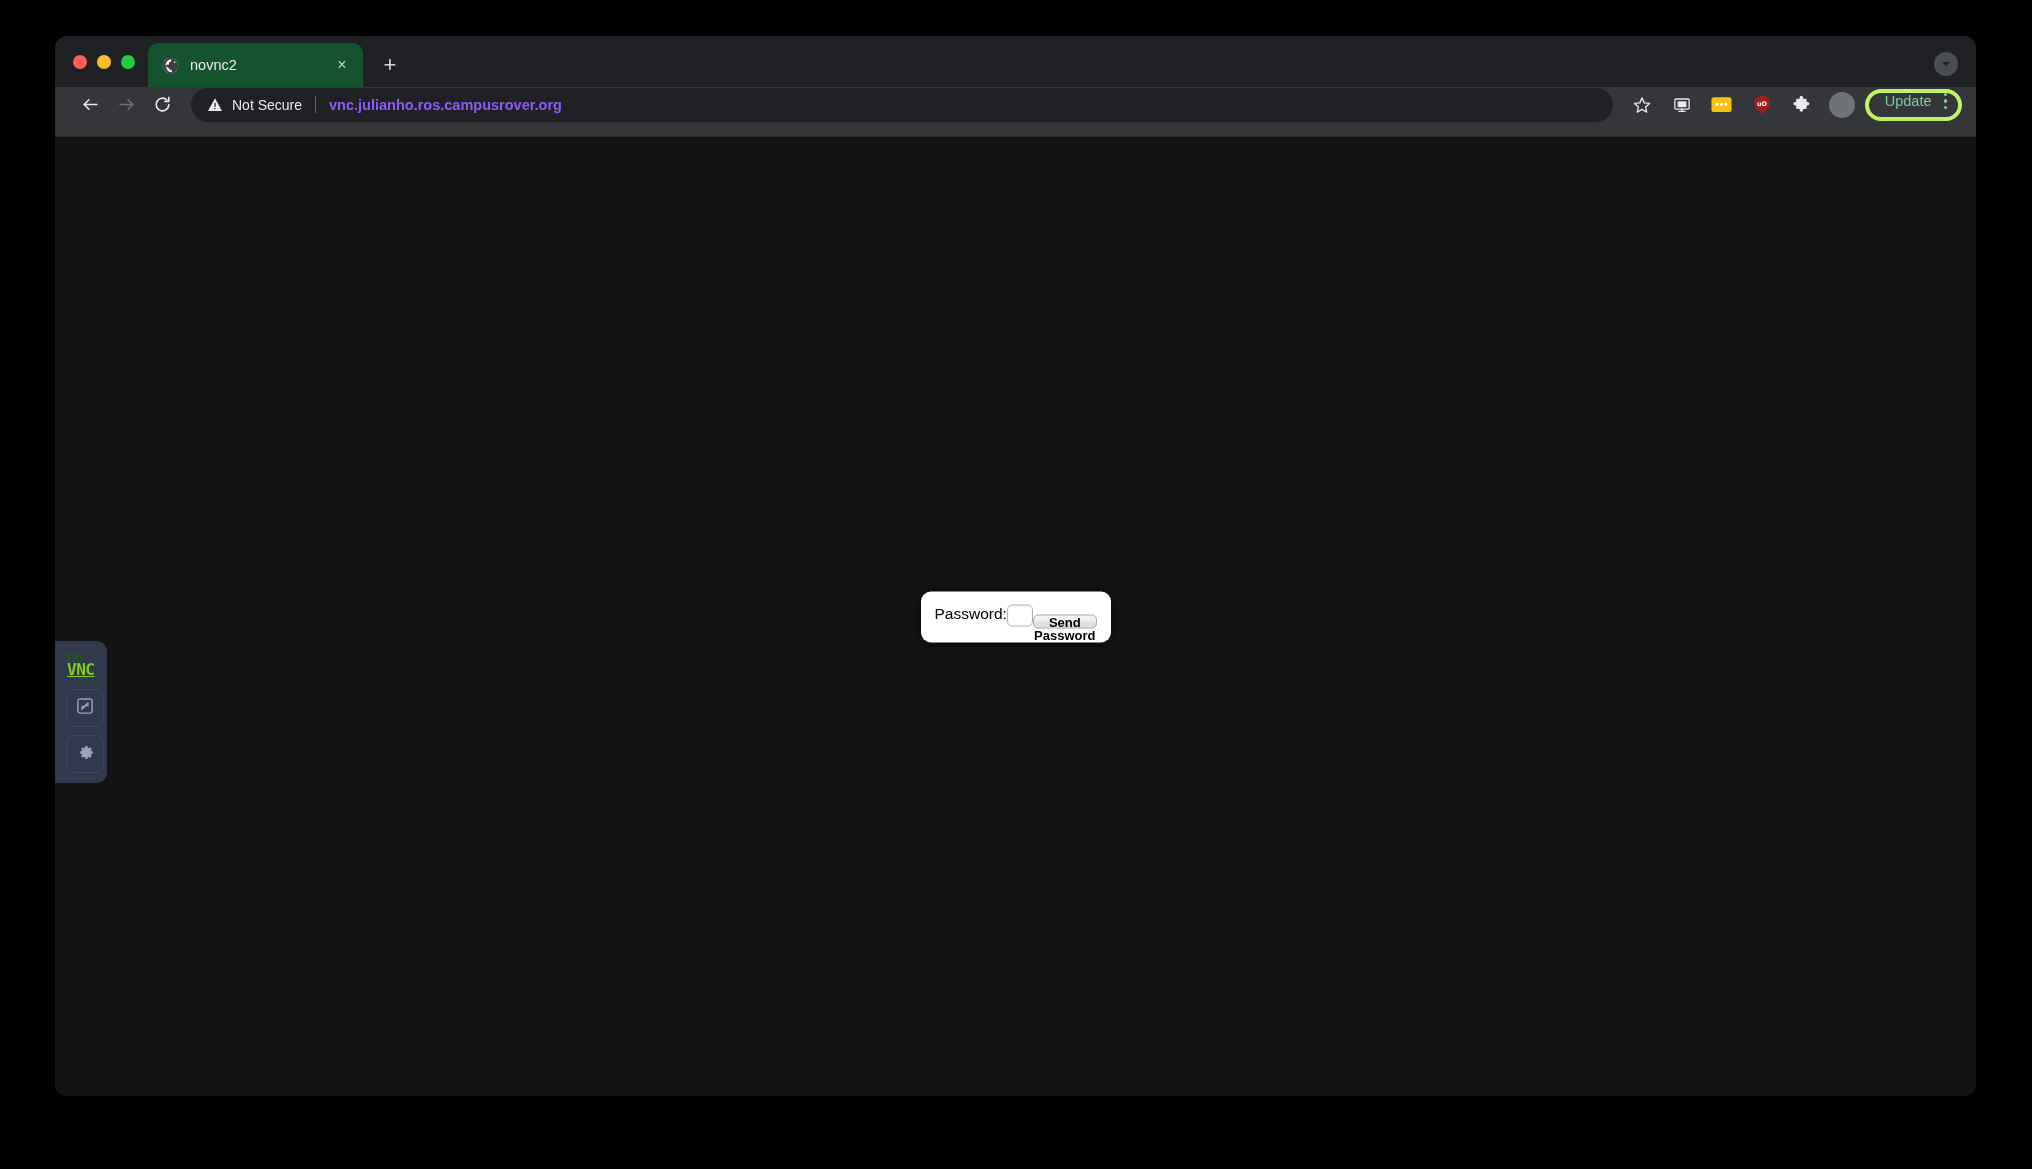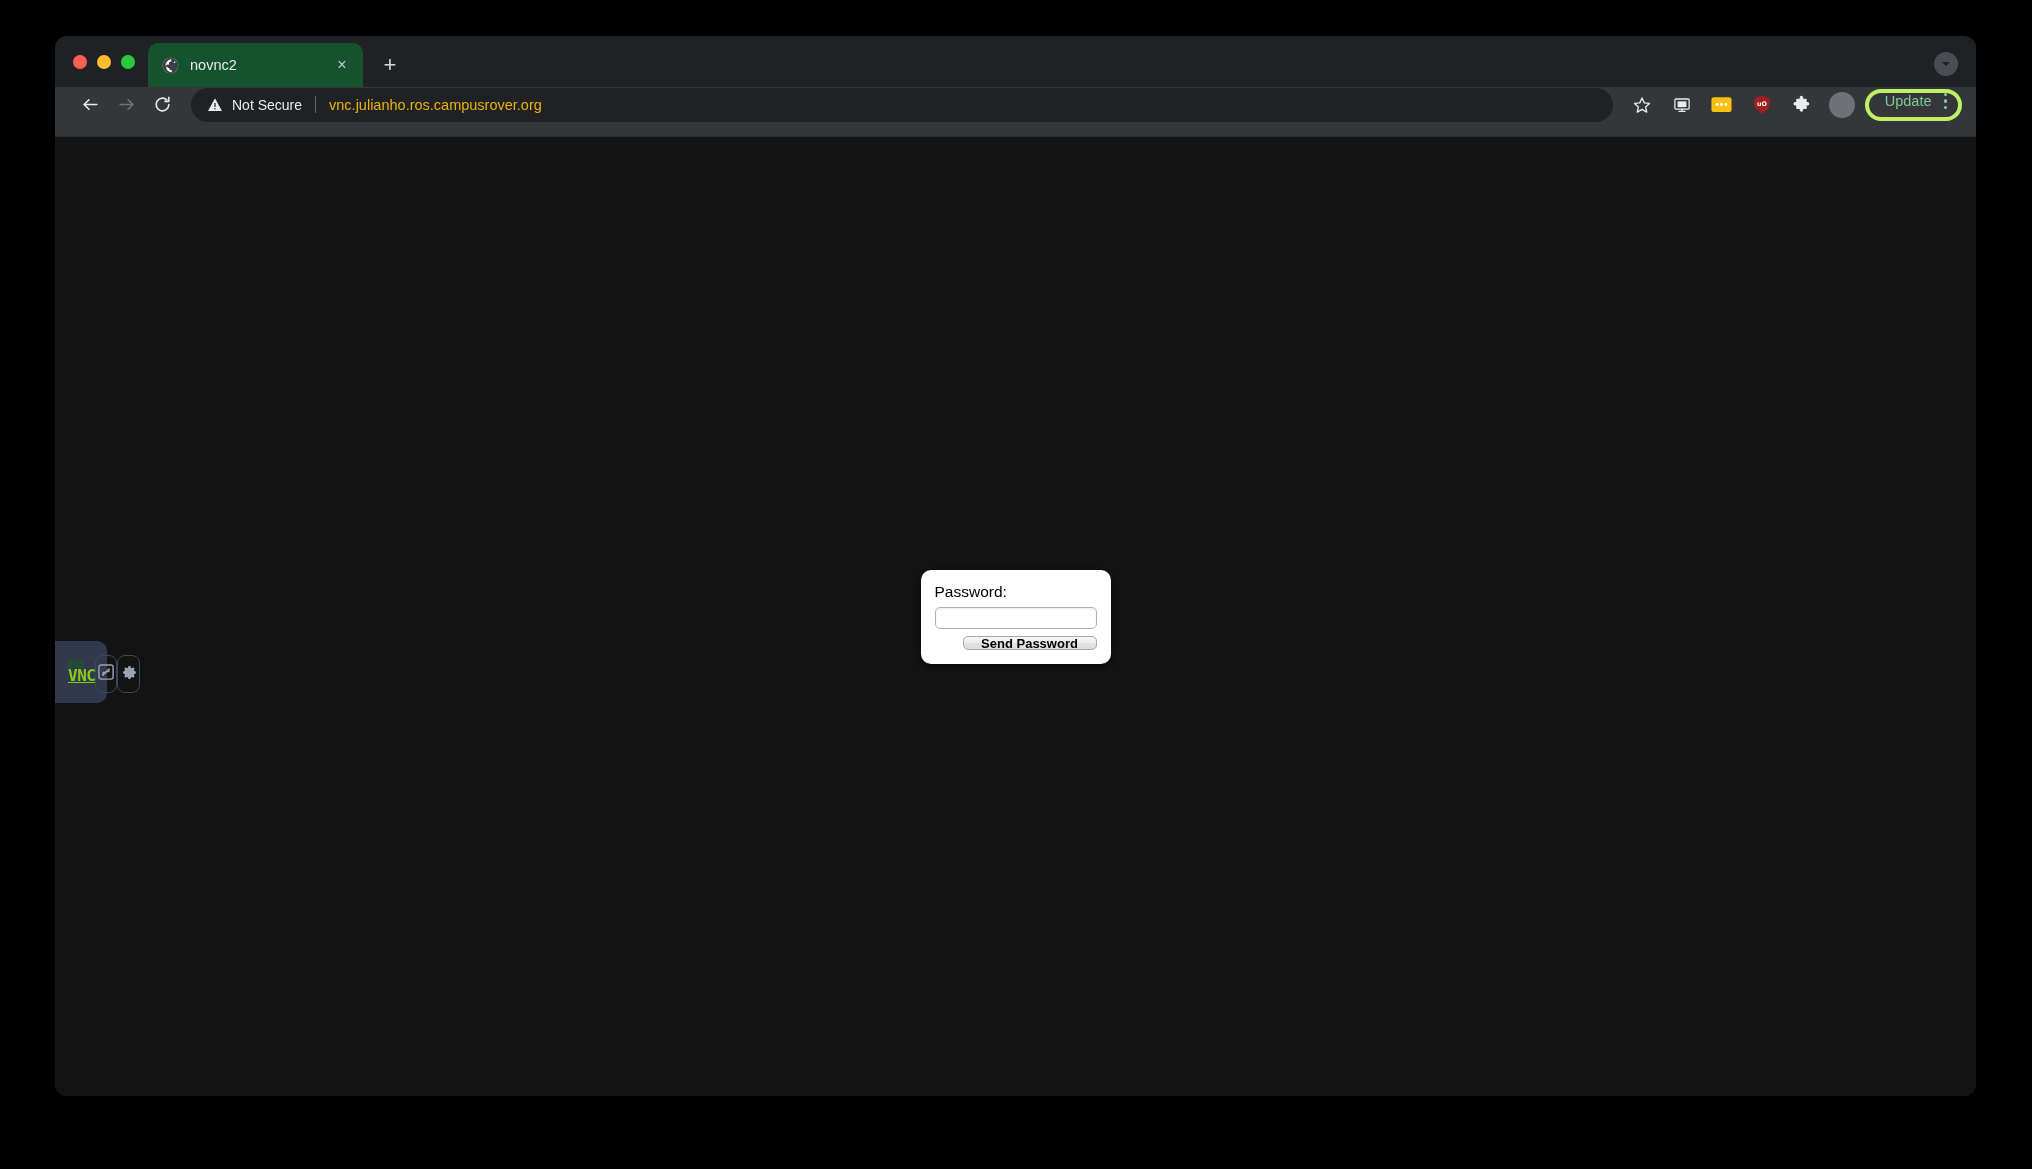--- a/index.html
+++ b/index.html
@@ -146,25 +146,26 @@
     white-space: nowrap;
   }
   #omnibox-divider {
     width: 1px;
     height: 17px;
     background: #5f6368;
     margin: 0 4px;
     flex: 0 0 1px;
   }
   #url-text {
-    color: #eab308;
+    color: #8b5cf6;
     font-size: 14.5px;
     white-space: nowrap;
     overflow: hidden;
     text-overflow: ellipsis;
+    font-weight: bold;
   }
 
   .tool-icon {
     width: 32px; height: 32px;
     flex: 0 0 32px;
     display: flex; align-items: center; justify-content: center;
     margin: 0 3px;
   }
 
   #profile-avatar {
@@ -209,21 +210,21 @@
   
   #novnc-sidebar {
     position: absolute;
     left: 0;
     top: 504px;
     width: 52px;
     background: #313a4d;
     border-radius: 0 10px 10px 0;
     padding: 6px 0 10px 8px;
     display: flex;
-    flex-direction: row;
+    flex-direction: column;
     align-items: center;
   }
 
   #novnc-logo {
     width: 46px;
     height: 34px;
     display: flex;
     flex-direction: column;
     justify-content: center;
     align-items: flex-start;
@@ -250,21 +251,21 @@
     position: absolute;
     left: 50%;
     top: 50%;
     transform: translate(-50%, -50%);
     width: 190px;
     background: #ffffff;
     border-radius: 10px;
     padding: 13px 14px 14px 14px;
     box-shadow: 0 2px 8px rgba(0,0,0,0.6);
     display: flex;
-    flex-direction: column;
+    flex-direction: row;
   }
 
   #password-label {
     color: #000000;
     font-size: 15.5px;
     margin-bottom: 6px;
   }
 
   #password-input {
     width: 100%;

